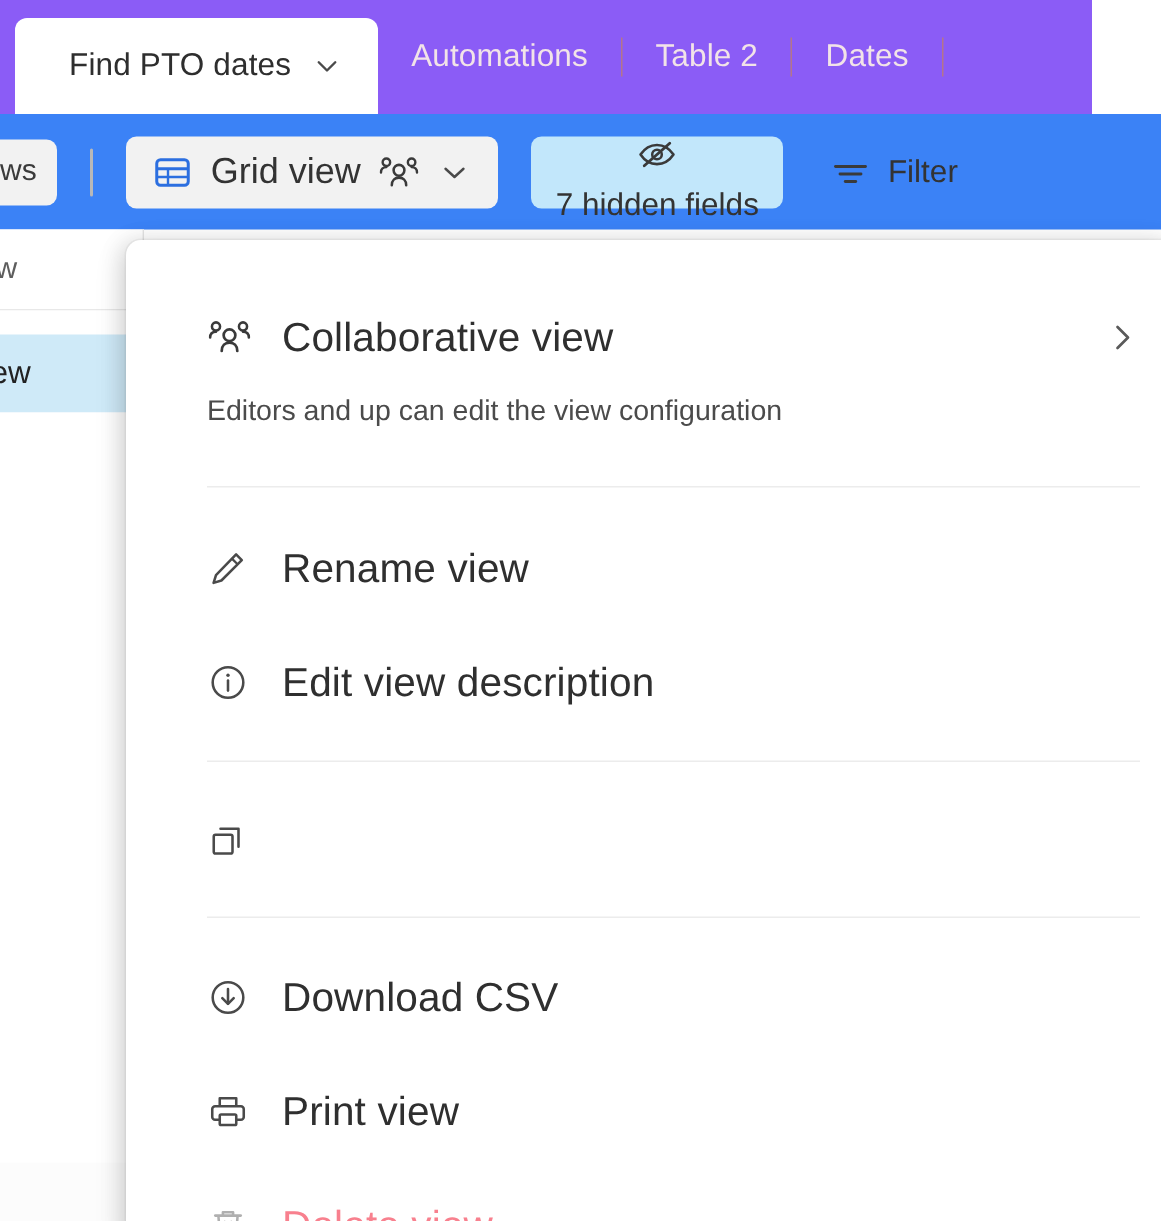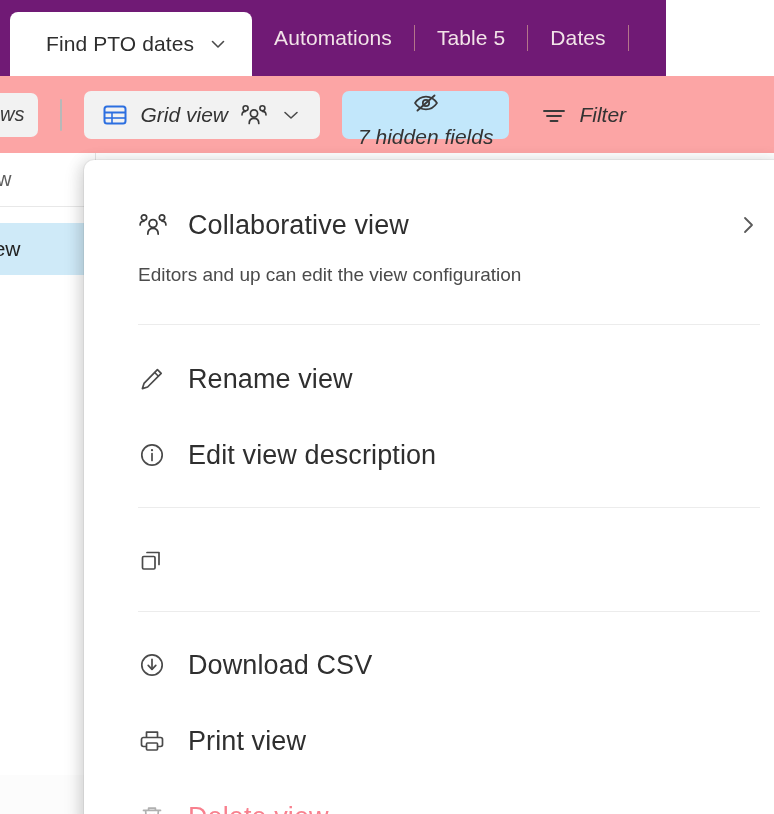--- a/index.html
+++ b/index.html
@@ -18,22 +18,22 @@
     width: 774px;
     height: 814px;
     overflow: hidden;
     background: #ffffff;
   }
 
   
   .tabbar {
     position: absolute;
     left: 0; top: 0;
-    width: 666px; height: 76px;
-    background: #701a75;
+    width: 728px; height: 76px;
+    background: #8b5cf6;
     display: flex;
     align-items: flex-end;
   }
   .tabbar-inner {
     display: flex;
     align-items: flex-end;
     height: 76px;
     padding-left: 0px;
   }
 
@@ -75,25 +75,24 @@
     height: 26px;
     background: #b4758a;
     align-self: center;
   }
 
   
   .toolbar {
     position: absolute;
     left: 0; top: 76px;
     width: 774px; height: 77px;
-    background: #fca5a5;
+    background: #3b82f6;
     display: flex;
     align-items: center;
     padding-left: 0;
-    font-style: italic;
   }
   .toolbar-chip {
     display: flex;
     align-items: center;
     border-radius: 7px;
     height: 44px;
     padding: 0 14px;
     font-size: 20px;
     color: #3b3b3b;
     white-space: nowrap;
@@ -109,21 +108,21 @@
     background: #b8b8b8;
     margin: 0 22px;
     border-radius: 1px;
   }
   .chip-grid {
     background: #f2f2f2;
     gap: 12px;
     padding: 0 18px;
     height: 48px;
   }
-  .chip-grid .gv-label { font-size: 21px; color: #333; }
+  .chip-grid .gv-label { font-size: 24px; color: #333; }
   .chip-hidden {
     background: #c2e7fb;
     gap: 10px;
     padding: 0 16px;
     height: 48px;
     margin-left: 22px;
     font-size: 21px;
     color: #333;
     flex-direction: column;
   }
@@ -258,21 +257,21 @@
           </svg>
         </span>
       </div>
 
       <div class="tab-other">
         <span>Automations</span>
       </div>
       <div class="tab-sep"></div>
 
       <div class="tab-other">
-        <span>Table 5</span>
+        <span>Table 2</span>
       </div>
       <div class="tab-sep"></div>
 
       <div class="tab-other">
         <span>Dates</span>
       </div>
       <div class="tab-sep"></div>
     </div>
   </div>
 

